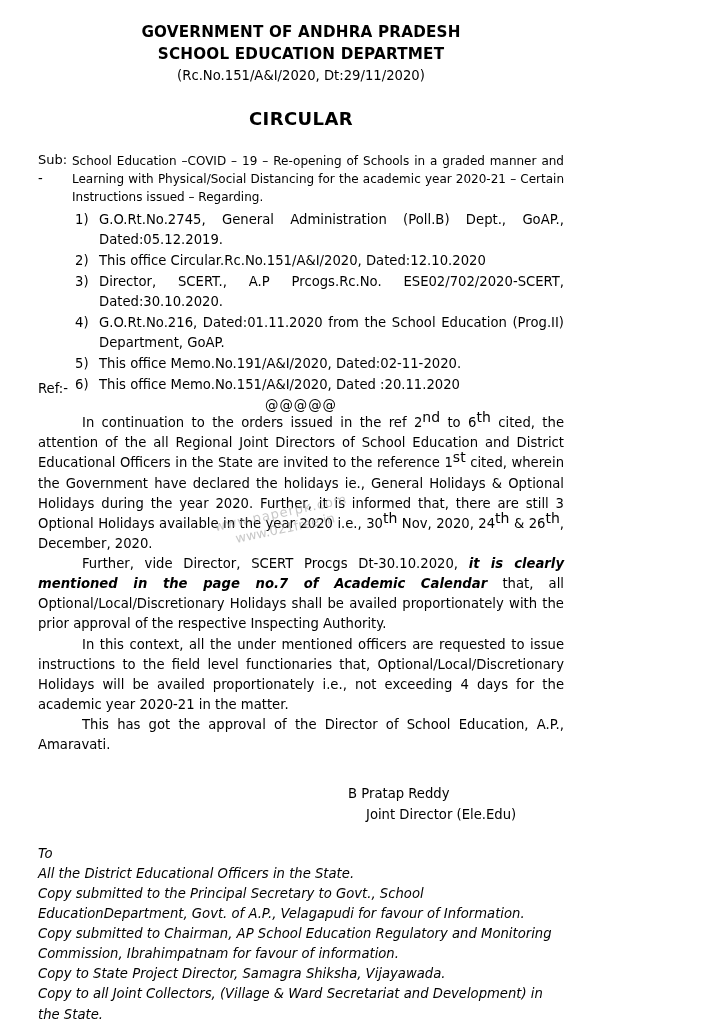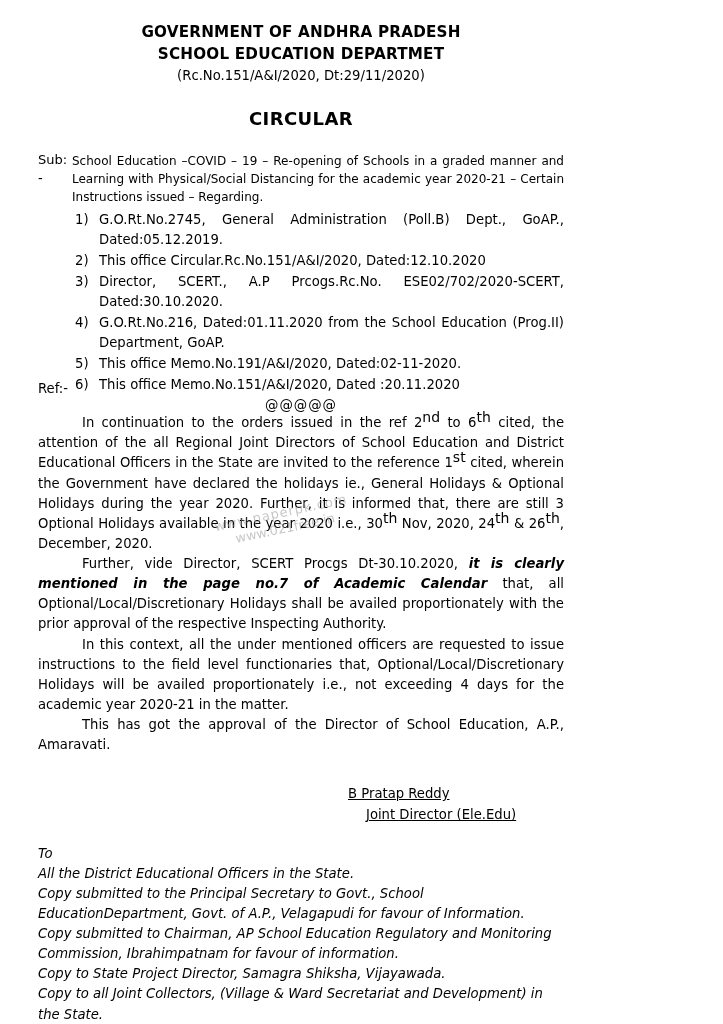--- a/index.html
+++ b/index.html
@@ -122,21 +122,20 @@
   }
   .bolditalic {
     font-weight: bold;
     font-style: italic;
   }
   .sign {
     margin-top: 28px;
     padding-left: 310px;
     font-size: 13.2px;
     line-height: 1.6;
-    text-decoration: underline;
   }
   .sign .l2 {
     padding-left: 18px;
   }
   .to {
     margin-top: 18px;
     font-size: 13.2px;
     line-height: 1.52;
   }
   .to-line {

